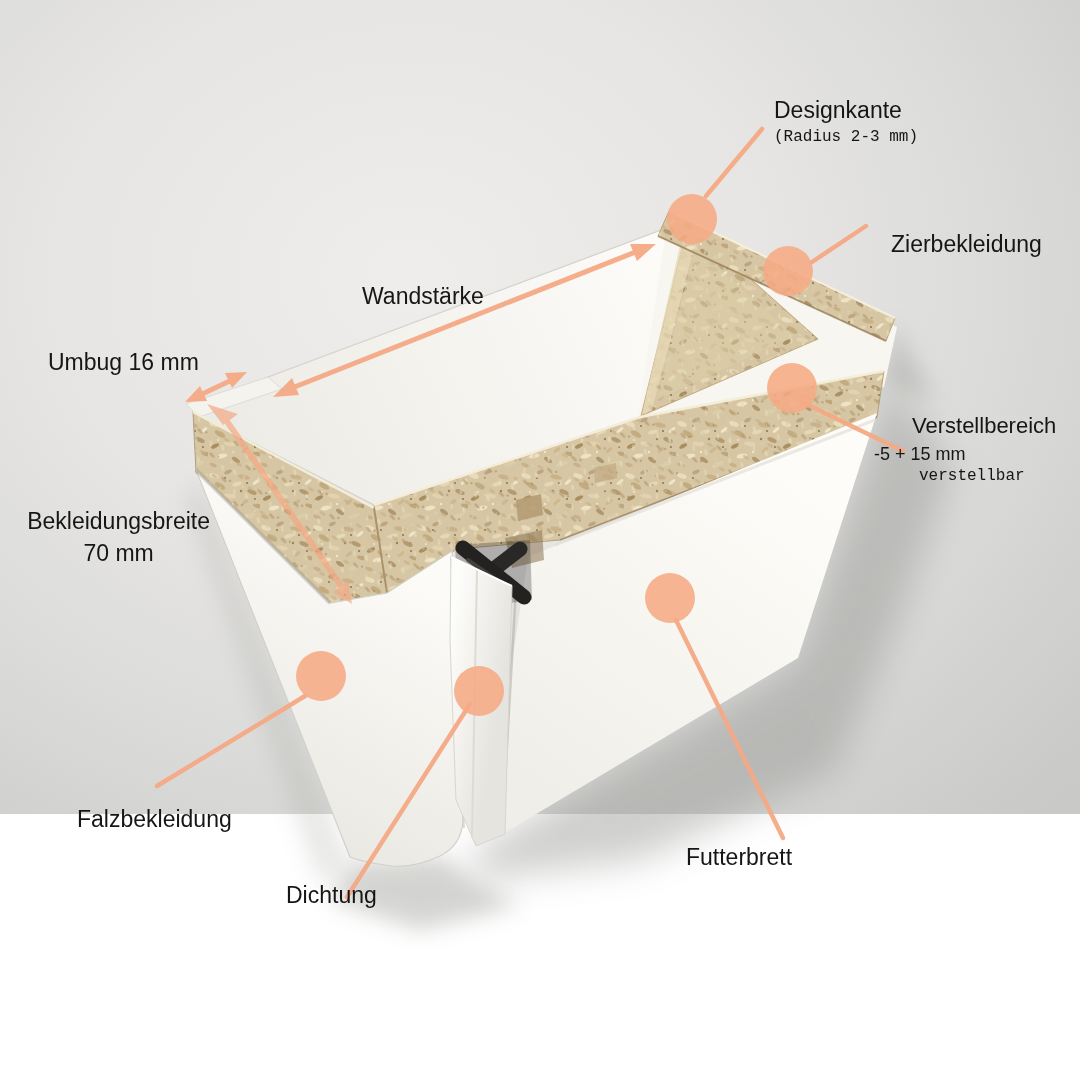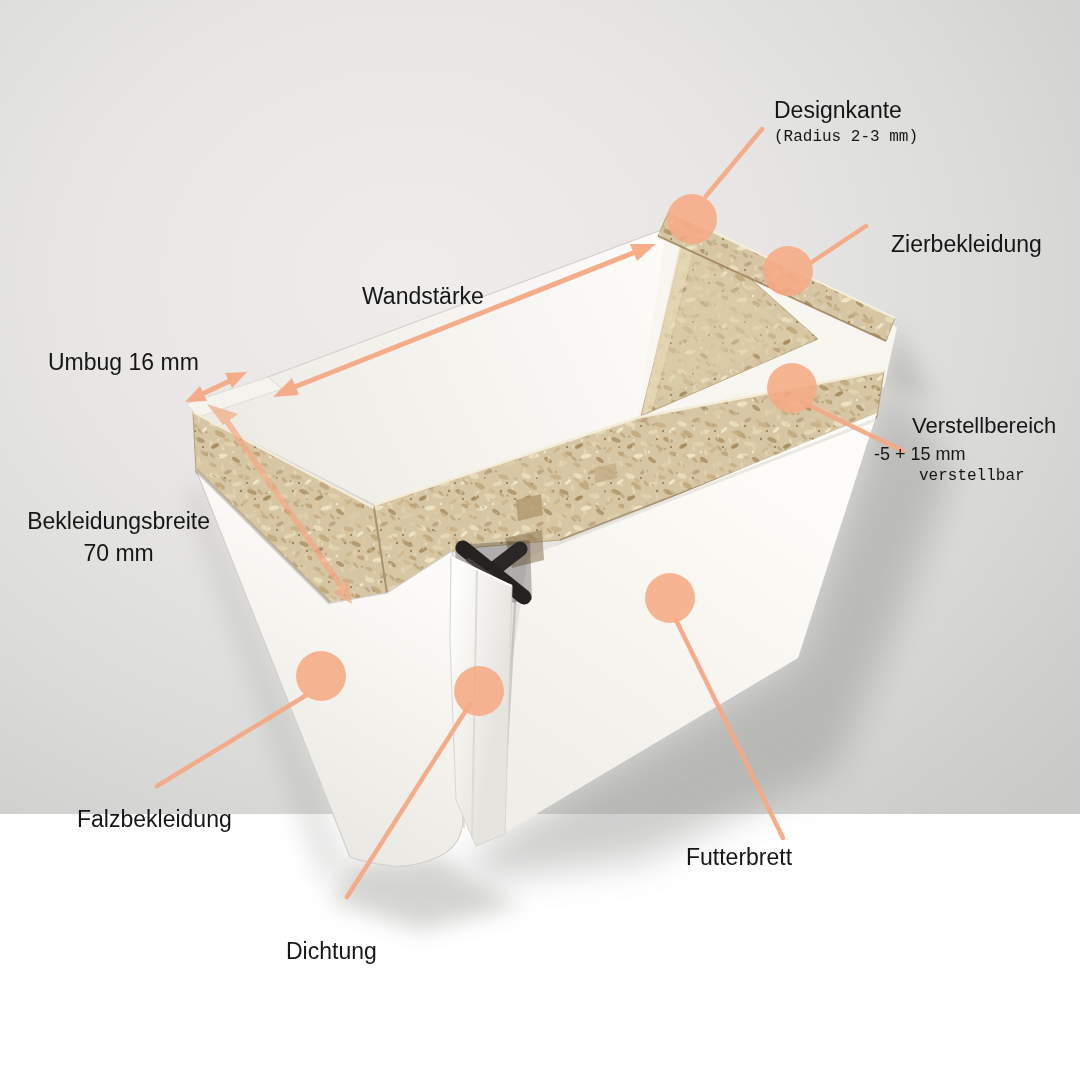--- a/index.html
+++ b/index.html
@@ -205,17 +205,17 @@
     <div class="lbl-main">Bekleidungsbreite</div>
     <div class="lbl-main" style="margin-top:6px;">70 mm</div>
   </div>
 
   <div class="lbl" style="left:912px;top:413px;font-size:22px;">Verstellbereich</div>
   <div class="lbl lbl-sub18" style="left:874px;top:444px;">-5 + 15 mm</div>
   <div class="lbl lbl-sub" style="left:919px;top:467px;text-align:center;">verstellbar</div>
 
   <div class="lbl lbl-main" style="left:77px;top:806px;">Falzbekleidung</div>
 
-  <div class="lbl lbl-main" style="left:286px;top:938px;">Dichtung</div>
+  <div class="lbl lbl-main" style="left:286px;top:882px;">Dichtung</div>
 
   <div class="lbl lbl-main" style="left:686px;top:844px;">Futterbrett</div>
 
 </div>
 
 </body></html>

